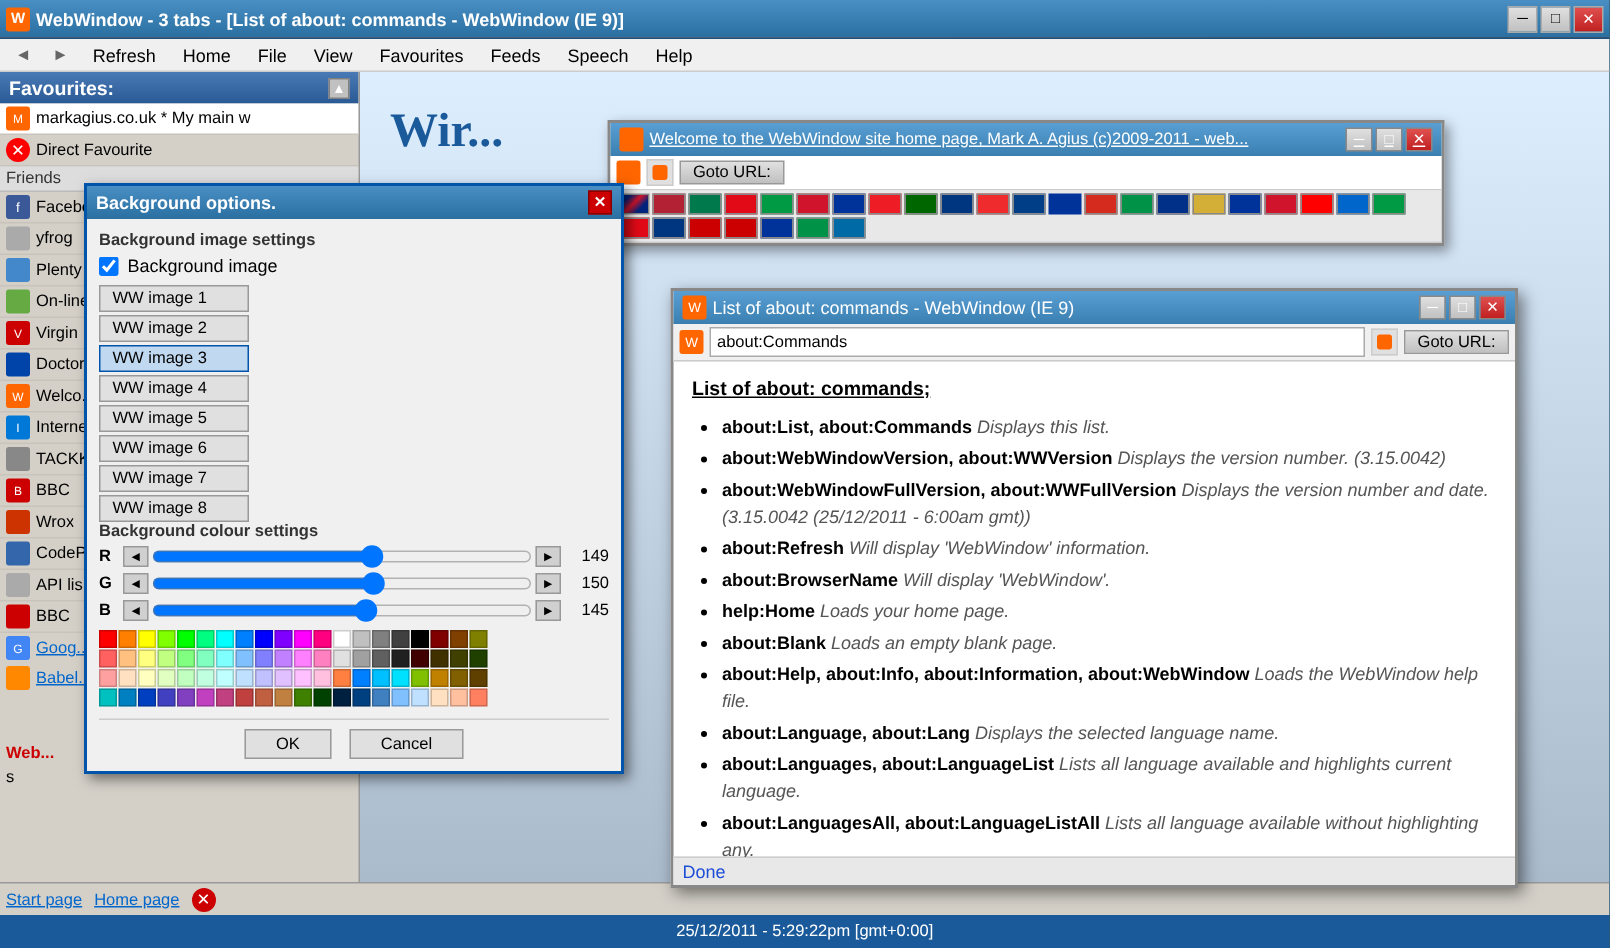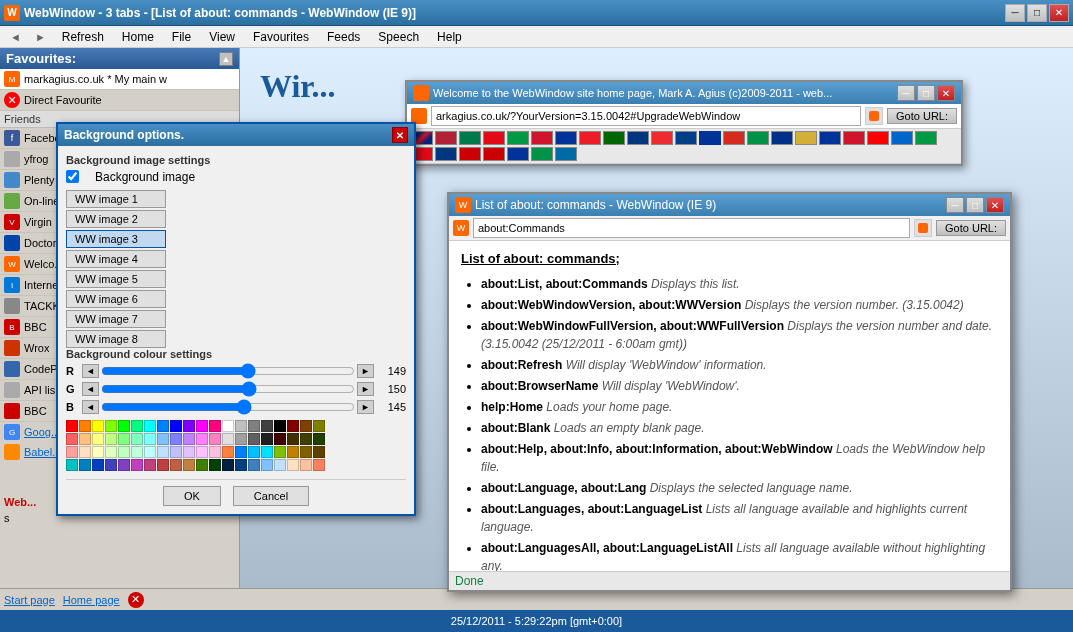--- a/index.html
+++ b/index.html
@@ -233,22 +233,22 @@
       padding: 8px;
     }
     .section-header {
       font-size: 11px;
       font-weight: bold;
       margin-bottom: 4px;
       color: #333;
     }
     .checkbox-row {
       display: flex;
-      align-items: flex-start;
-      gap: 16px;
+      align-items: center;
+      gap: 6px;
       margin-bottom: 6px;
     }
     .dialog-main-area {
       display: flex;
       gap: 4px;
     }
     .image-list {
       display: flex;
       flex-direction: column;
       gap: 2px;
@@ -366,20 +366,21 @@
       box-shadow: 3px 3px 8px rgba(0,0,0,0.4);
     }
     .bw-title {
       background: linear-gradient(to bottom, #5a9fd4, #3a7fb0);
       color: white;
       padding: 3px 6px;
       font-size: 11px;
       display: flex;
       justify-content: space-between;
       align-items: flex-end;
+      text-decoration: underline;
     }
     .bw-controls {
       display: flex;
       gap: 2px;
     }
     .bw-ctrl-btn {
       width: 18px;
       height: 16px;
       background: linear-gradient(to bottom, #e0e0e0, #c0c0c0);
       border: 1px solid #888;
@@ -506,21 +507,21 @@
       margin-bottom: 3px;
     }
     .aw-content .cmd { font-weight: bold; }
     .aw-content .desc { font-style: italic; color: #555; }
     .aw-done-bar {
       background: #e8e8e8;
       padding: 2px 6px;
       border-top: 1px solid #ccc;
       flex-shrink: 0;
     }
-    .aw-done-link { color: #15803d; cursor: pointer; font-size: 12px; }
+    .aw-done-link { color: #1d4ed8; cursor: pointer; font-size: 12px; }
 
     
     .sidebar-dropdown {
       background: white;
       border: 1px solid #999;
       padding: 1px 4px;
       width: 100%;
       font-size: 11px;
     }
 
@@ -686,21 +687,20 @@
       <span style="font-size:11px;">Welcome to the WebWindow site home page, Mark A. Agius (c)2009-2011 - web...</span>
     </div>
     <div class="bw-controls">
       <div class="bw-ctrl-btn">─</div>
       <div class="bw-ctrl-btn">□</div>
       <div class="bw-ctrl-btn close-btn">✕</div>
     </div>
   </div>
   <div class="bw-address">
     <div class="bw-favicon"></div>
-    <input class="bw-addr-input" type="text" value="arkagius.co.uk/?YourVersion=3.15.0042#UpgradeWebWindow" style="">
     <div style="width:18px;height:18px;background:#e0e0e0;border:1px solid #ccc;display:flex;align-items:center;justify-content:center;">
       <div style="width:10px;height:10px;background:#ff6600;border-radius:2px;"></div>
     </div>
     <div class="bw-goto-btn">Goto URL:</div>
   </div>
 
   <div class="flag-bar">
 
     <div class="flag" style="background:linear-gradient(135deg, #00247d 25%, #cf142b 50%, #00247d 75%);"></div>
     <div class="flag" style="background:#b22234;"></div>

